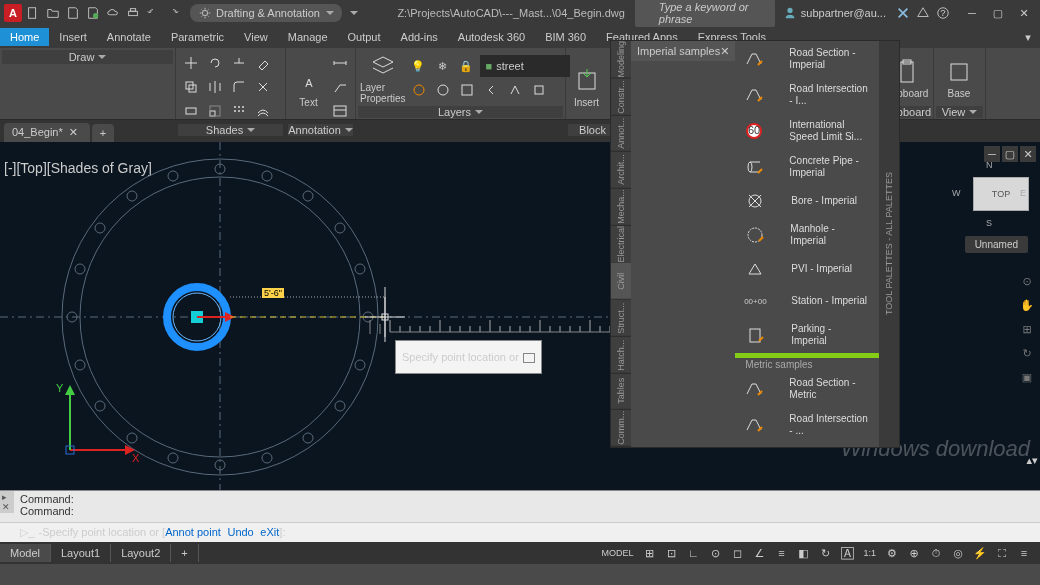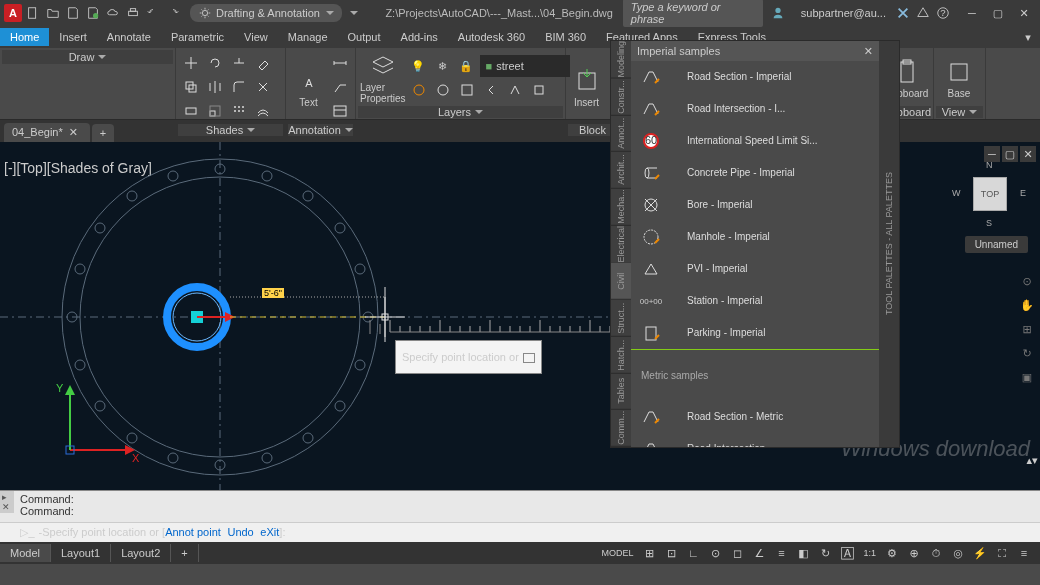--- a/index.html
+++ b/index.html
@@ -4,22 +4,22 @@
 <style>
 *{margin:0;padding:0;box-sizing:border-box;font-family:"Segoe UI",Arial,sans-serif;font-size:11px;color:#ccc}
 body{background:#4a4a4a;width:1040px;height:585px;overflow:hidden;position:relative}
 .titlebar{height:26px;background:#3a3a3a;display:flex;align-items:center;padding:0 4px;gap:2px}
 .app-logo{width:18px;height:18px;background:#c91f24;border-radius:2px;display:flex;align-items:center;justify-content:center;color:#fff;font-weight:bold}
 .qat-icon{width:18px;height:18px;display:flex;align-items:center;justify-content:center;color:#ccc;cursor:pointer}
 .qat-icon svg{width:14px;height:14px}
 .workspace-dd{background:#555;padding:2px 8px;display:flex;align-items:center;gap:4px;margin-left:6px;border-radius:8px}
 .gear-icon{width:14px;height:14px}
 .doc-title{flex:1;text-align:right;color:#bbb;padding:0 8px;white-space:nowrap;overflow:hidden}
-.search-box{background:#555;padding:2px 8px;color:#888;font-style:italic;width:140px;border-radius:2px}
-.user-area{display:flex;align-items:center;gap:16px;padding:0 6px}
+.search-box{background:#555;padding:2px 24px;color:#888;font-style:italic;width:140px;border-radius:2px}
+.user-area{display:flex;align-items:center;gap:4px;padding:0 6px}
 .win-controls{display:flex;gap:2px;margin-left:6px}
 .win-btn{width:24px;height:18px;display:flex;align-items:center;justify-content:center;cursor:pointer}
 .menubar{height:22px;background:#3a3a3a;display:flex;align-items:center}
 .menu-tab{padding:3px 10px;cursor:pointer}
 .menu-tab.active{background:#1e90d6;color:#fff}
 .ribbon{height:72px;background:#4a4a4a;display:flex;border-bottom:1px solid #2a2a2a}
 .panel{border-right:1px solid #3a3a3a;display:flex;flex-direction:column;padding:2px}
 .panel-body{flex:1;display:flex;align-items:center;gap:2px;padding:2px}
 .panel-title{height:14px;background:#3f3f3f;text-align:center;font-size:10px;color:#aaa;display:flex;align-items:center;justify-content:center;gap:2px}
 .big-btn{display:flex;flex-direction:column;align-items:center;justify-content:center;width:42px;height:52px;cursor:pointer}
@@ -32,35 +32,35 @@
 .file-tabs{height:22px;background:#333;display:flex;align-items:end;padding-left:4px;gap:2px}
 .file-tab{background:#4a4a4a;padding:3px 12px 3px 8px;border-radius:4px 4px 0 0;font-size:10px;display:flex;gap:6px}
 .file-tab-new{width:22px;height:18px;background:#4a4a4a;border-radius:4px 4px 0 0;display:flex;align-items:center;justify-content:center}
 .viewport{position:relative;background:#0a1520;height:348px;overflow:hidden}
 .vp-label{position:absolute;top:18px;left:4px;font-size:14px;color:#ccc}
 .vp-controls{position:absolute;top:4px;right:4px;display:flex;gap:2px}
 .vp-ctrl{width:16px;height:16px;background:#3a3a3a;display:flex;align-items:center;justify-content:center;cursor:pointer}
 .canvas-svg{position:absolute;left:0;top:0}
 .ucs{position:absolute;left:50px;bottom:20px}
 .viewcube{position:absolute;right:18px;top:20px;width:64px;height:64px}
-.viewcube-face{width:34px;height:34px;background:#d8d8d8;color:#555;display:flex;align-items:center;justify-content:center;font-size:9px;position:absolute;left:15px;top:15px;border:1px solid #aaa}
+.viewcube-face{width:56px;height:34px;background:#d8d8d8;color:#555;display:flex;align-items:center;justify-content:center;font-size:9px;position:absolute;left:15px;top:15px;border:1px solid #aaa}
 .viewcube-label{position:absolute;color:#aaa;font-size:9px}
 .unnamed-btn{position:absolute;right:12px;top:94px;background:#3a3a3a;padding:3px 10px;border-radius:2px;font-size:10px}
 .navbar-right{position:absolute;right:2px;top:130px;width:22px;display:flex;flex-direction:column;gap:6px;align-items:center}
 .nav-icon{width:18px;height:18px;display:flex;align-items:center;justify-content:center;color:#777;cursor:pointer}
 .palette{position:absolute;right:0;top:98px;width:290px;height:408px;background:#4a4a4a;display:flex;border:1px solid #2a2a2a;z-index:10}
 .palette-sidetabs{width:20px;background:#3f3f3f;display:flex;flex-direction:column}
 .side-tab{flex:1;writing-mode:vertical-lr;transform:rotate(180deg);font-size:9px;display:flex;align-items:center;justify-content:center;border-top:1px solid #2a2a2a;cursor:pointer;color:#999}
-.palette-body{flex:1;display:flex;flex-direction:column;overflow:hidden}
+.palette-body{flex:1;display:flex;overflow:hidden}
 .palette-header{height:20px;background:#555;display:flex;align-items:center;justify-content:space-between;padding:0 6px}
 .palette-list{flex:1;overflow-y:auto}
 .palette-item{display:flex;align-items:center;gap:26px;padding:6px 10px;cursor:pointer}
 .palette-icon{width:20px;height:20px;display:flex;align-items:center;justify-content:center}
 .palette-item-label{font-size:10px;color:#ddd;line-height:1.2}
-.palette-section{padding:20px 10px;font-size:10px;color:#aaa;border-top:1px solid #84cc16}
+.palette-section{padding:1px 10px;font-size:10px;color:#aaa;border-top:5px solid #84cc16}
 .palette-titlebar{width:20px;background:#3a3a3a;writing-mode:vertical-lr;transform:rotate(180deg);display:flex;align-items:center;justify-content:center;font-size:9px;color:#999}
 .cmdline-area{height:52px;background:#e8e8e8;display:flex;flex-direction:column;border-top:1px solid #888}
 .cmd-history{flex:1;padding:2px 6px;color:#333;font-family:Consolas,monospace;font-size:11px;overflow:hidden}
 .cmd-history div{color:#333}
 .cmd-input-row{height:20px;display:flex;align-items:center;padding:0 6px;gap:4px;background:#f0f0f0;border-top:1px solid #ccc}
 .cmd-prompt{font-family:Consolas,monospace;color:#333}
 .cmd-option{color:#0066cc}
 .statusbar{height:22px;background:#333;display:flex;align-items:center}
 .status-tab{padding:3px 10px;border-right:1px solid #555;cursor:pointer}
 .status-tab.active{background:#4a4a4a}

